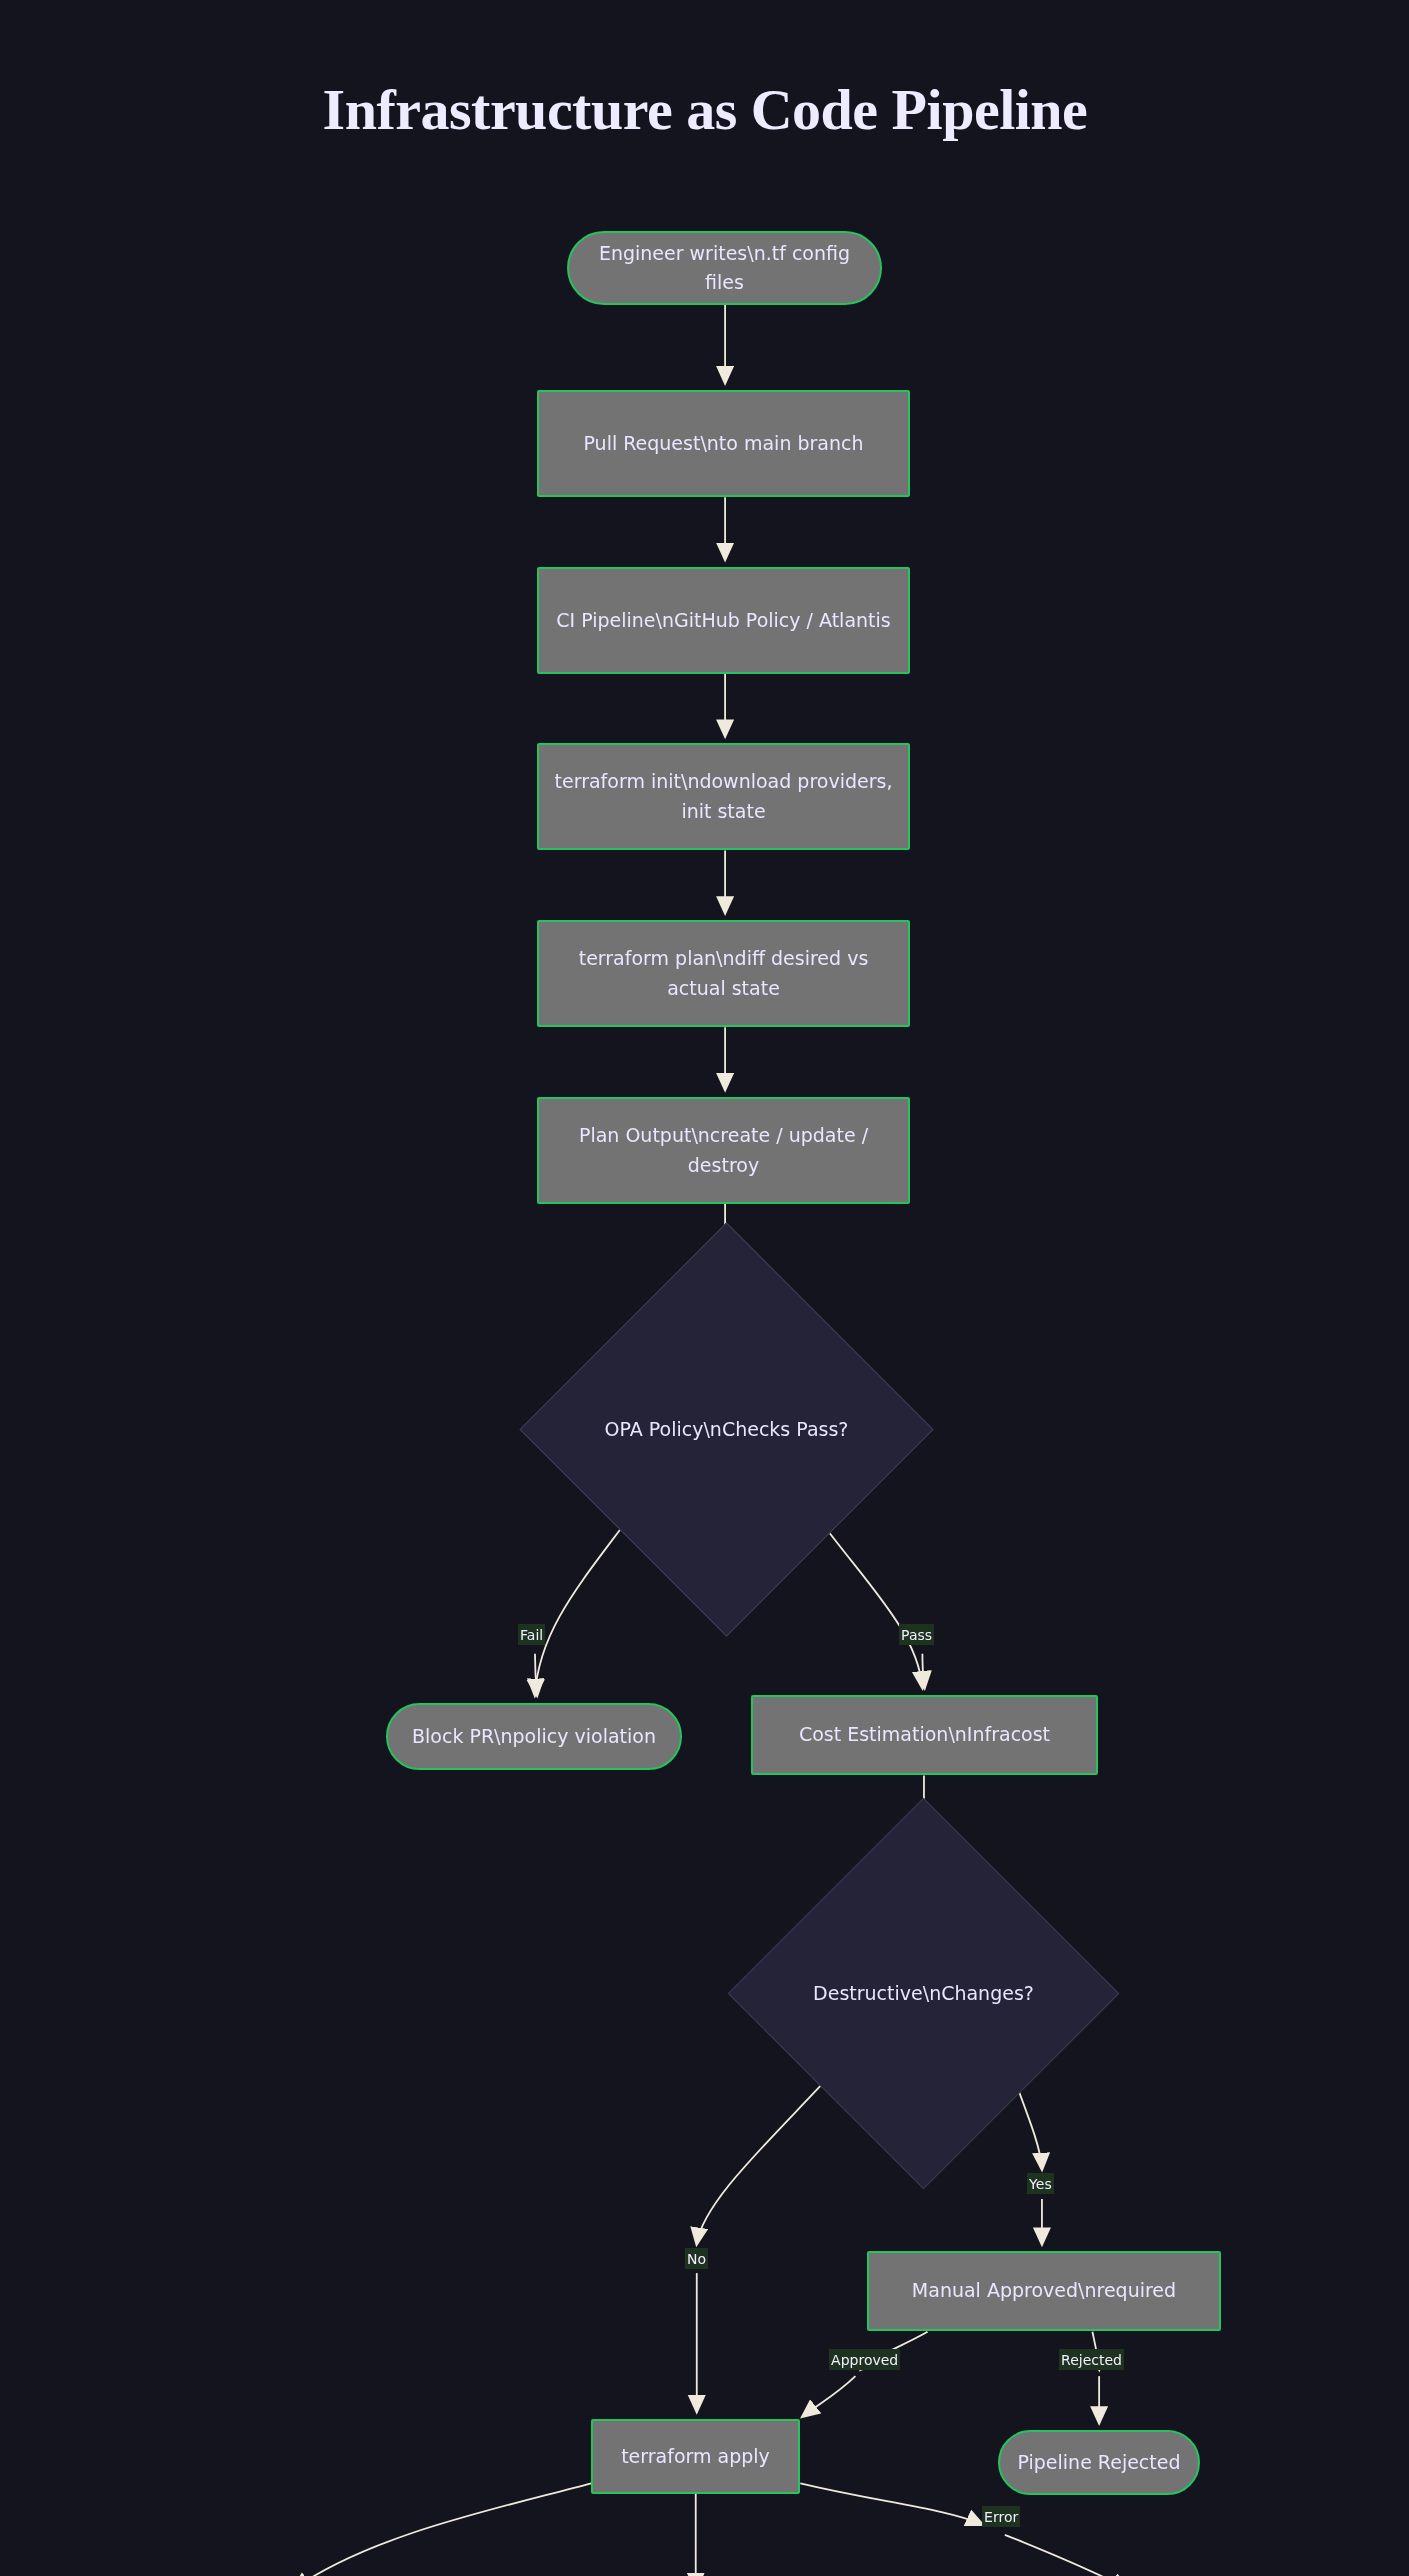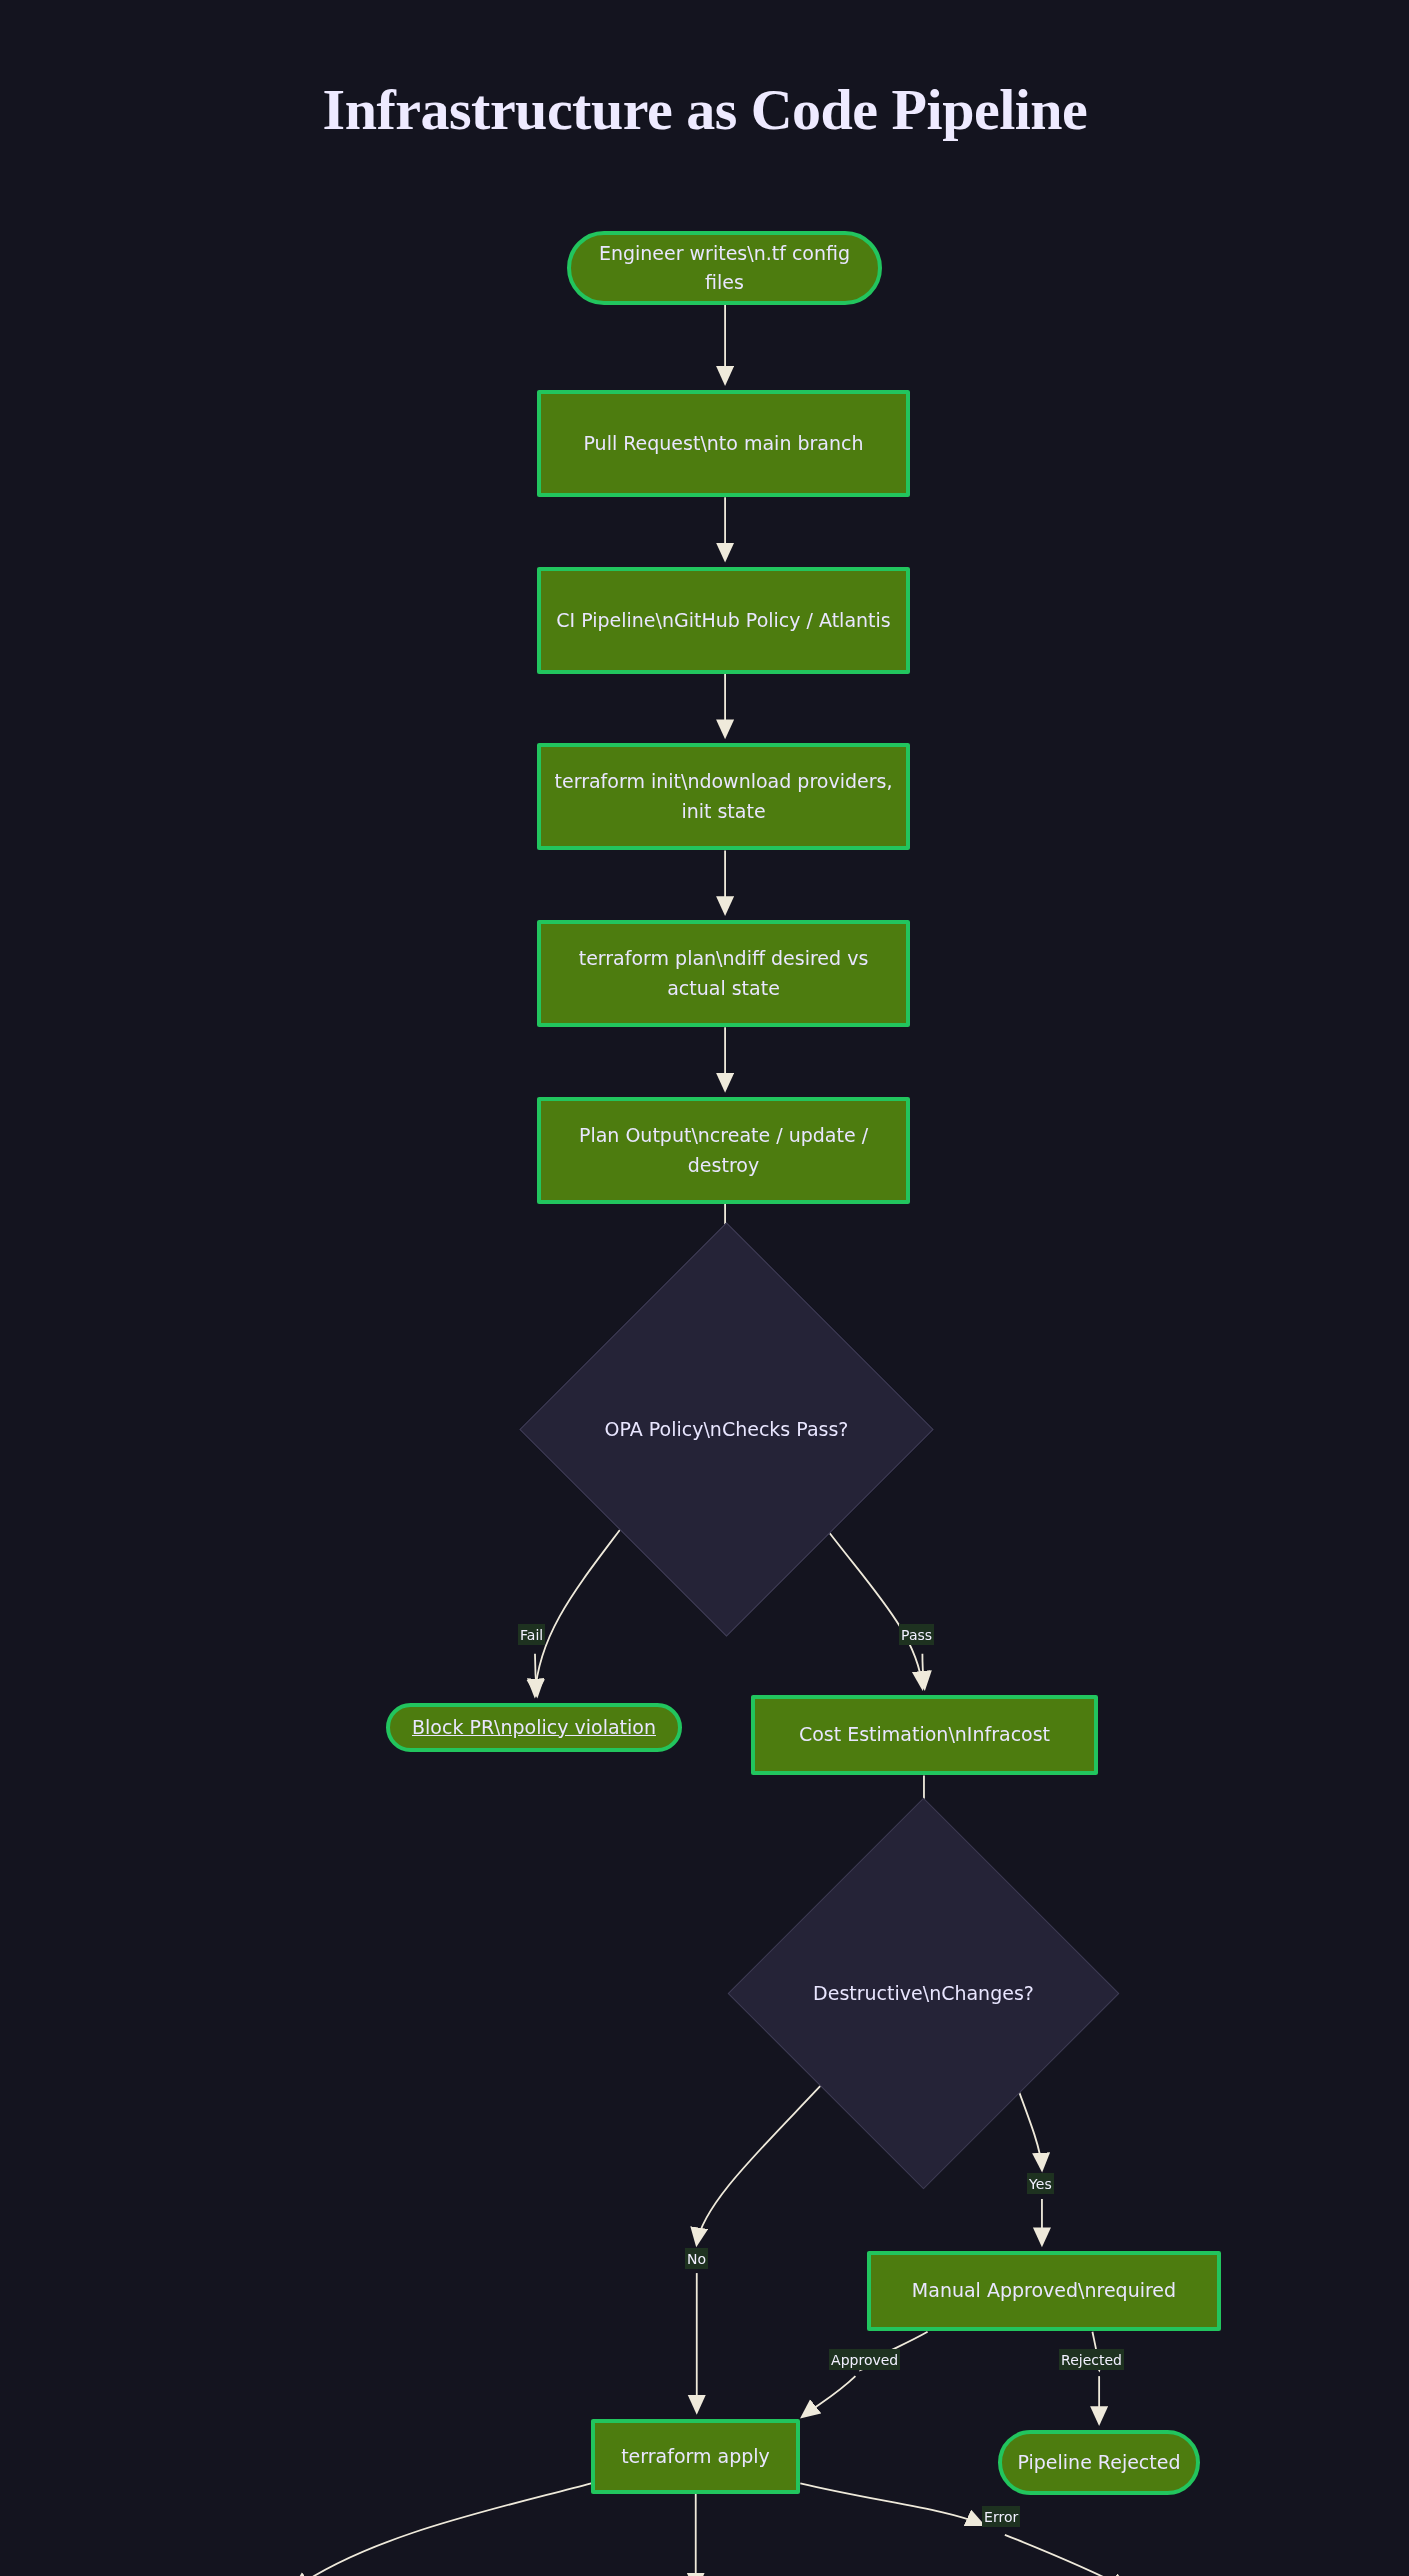--- a/index.html
+++ b/index.html
@@ -9,21 +9,21 @@
     background:#14141f;
   }
   #diagram-title{
     position:absolute;left:0;top:76px;width:1410px;text-align:center;
     color:#eeeaff;font-size:58px;font-weight:700;letter-spacing:-0.5px;
     font-family:Liberation Serif, serif;
   }
   #flow-svg{position:absolute;left:0;top:0;width:1410px;height:3050px;}
   .node{
     position:absolute;box-sizing:border-box;
-    background:#4d7c0f;border:4px solid #22c55e;
+    background:#737373;border:2px solid #22c55e;
     display:flex;align-items:center;justify-content:center;
     text-align:center;color:#e9e6ff;font-size:19px;line-height:1.55;
     padding:5.2px 9.3px;
   }
   .node.stadium{border-radius:515px;}
   .node.rect{border-radius:2.1px;}
   .node.diamond{
     background:transparent;border:none;padding:0;
   }
   .diamond-shape{
@@ -99,21 +99,21 @@
 
 <div class="node rect" style="left:537px;top:1097px;width:373px;height:107px;">
   <span>Plan Output\ncreate / update / destroy</span>
 </div>
 
 <div class="node diamond" style="left:580px;top:1283px;width:293px;height:293px;">
   <span class="diamond-shape"></span>
   <span class="diamond-label">OPA Policy\nChecks Pass?</span>
 </div>
 
-<div class="node stadium" style="left:386px;top:1703px;width:296px;height:49px;text-decoration:underline;">
+<div class="node stadium" style="left:386px;top:1703px;width:296px;height:67px;">
   <span>Block PR\npolicy violation</span>
 </div>
 
 <div class="node rect" style="left:751px;top:1695px;width:347px;height:80px;">
   <span>Cost Estimation\nInfracost</span>
 </div>
 
 <div class="node diamond" style="left:785px;top:1855px;width:277px;height:277px;text-align:right;">
   <span class="diamond-shape"></span>
   <span class="diamond-label">Destructive\nChanges?</span>

